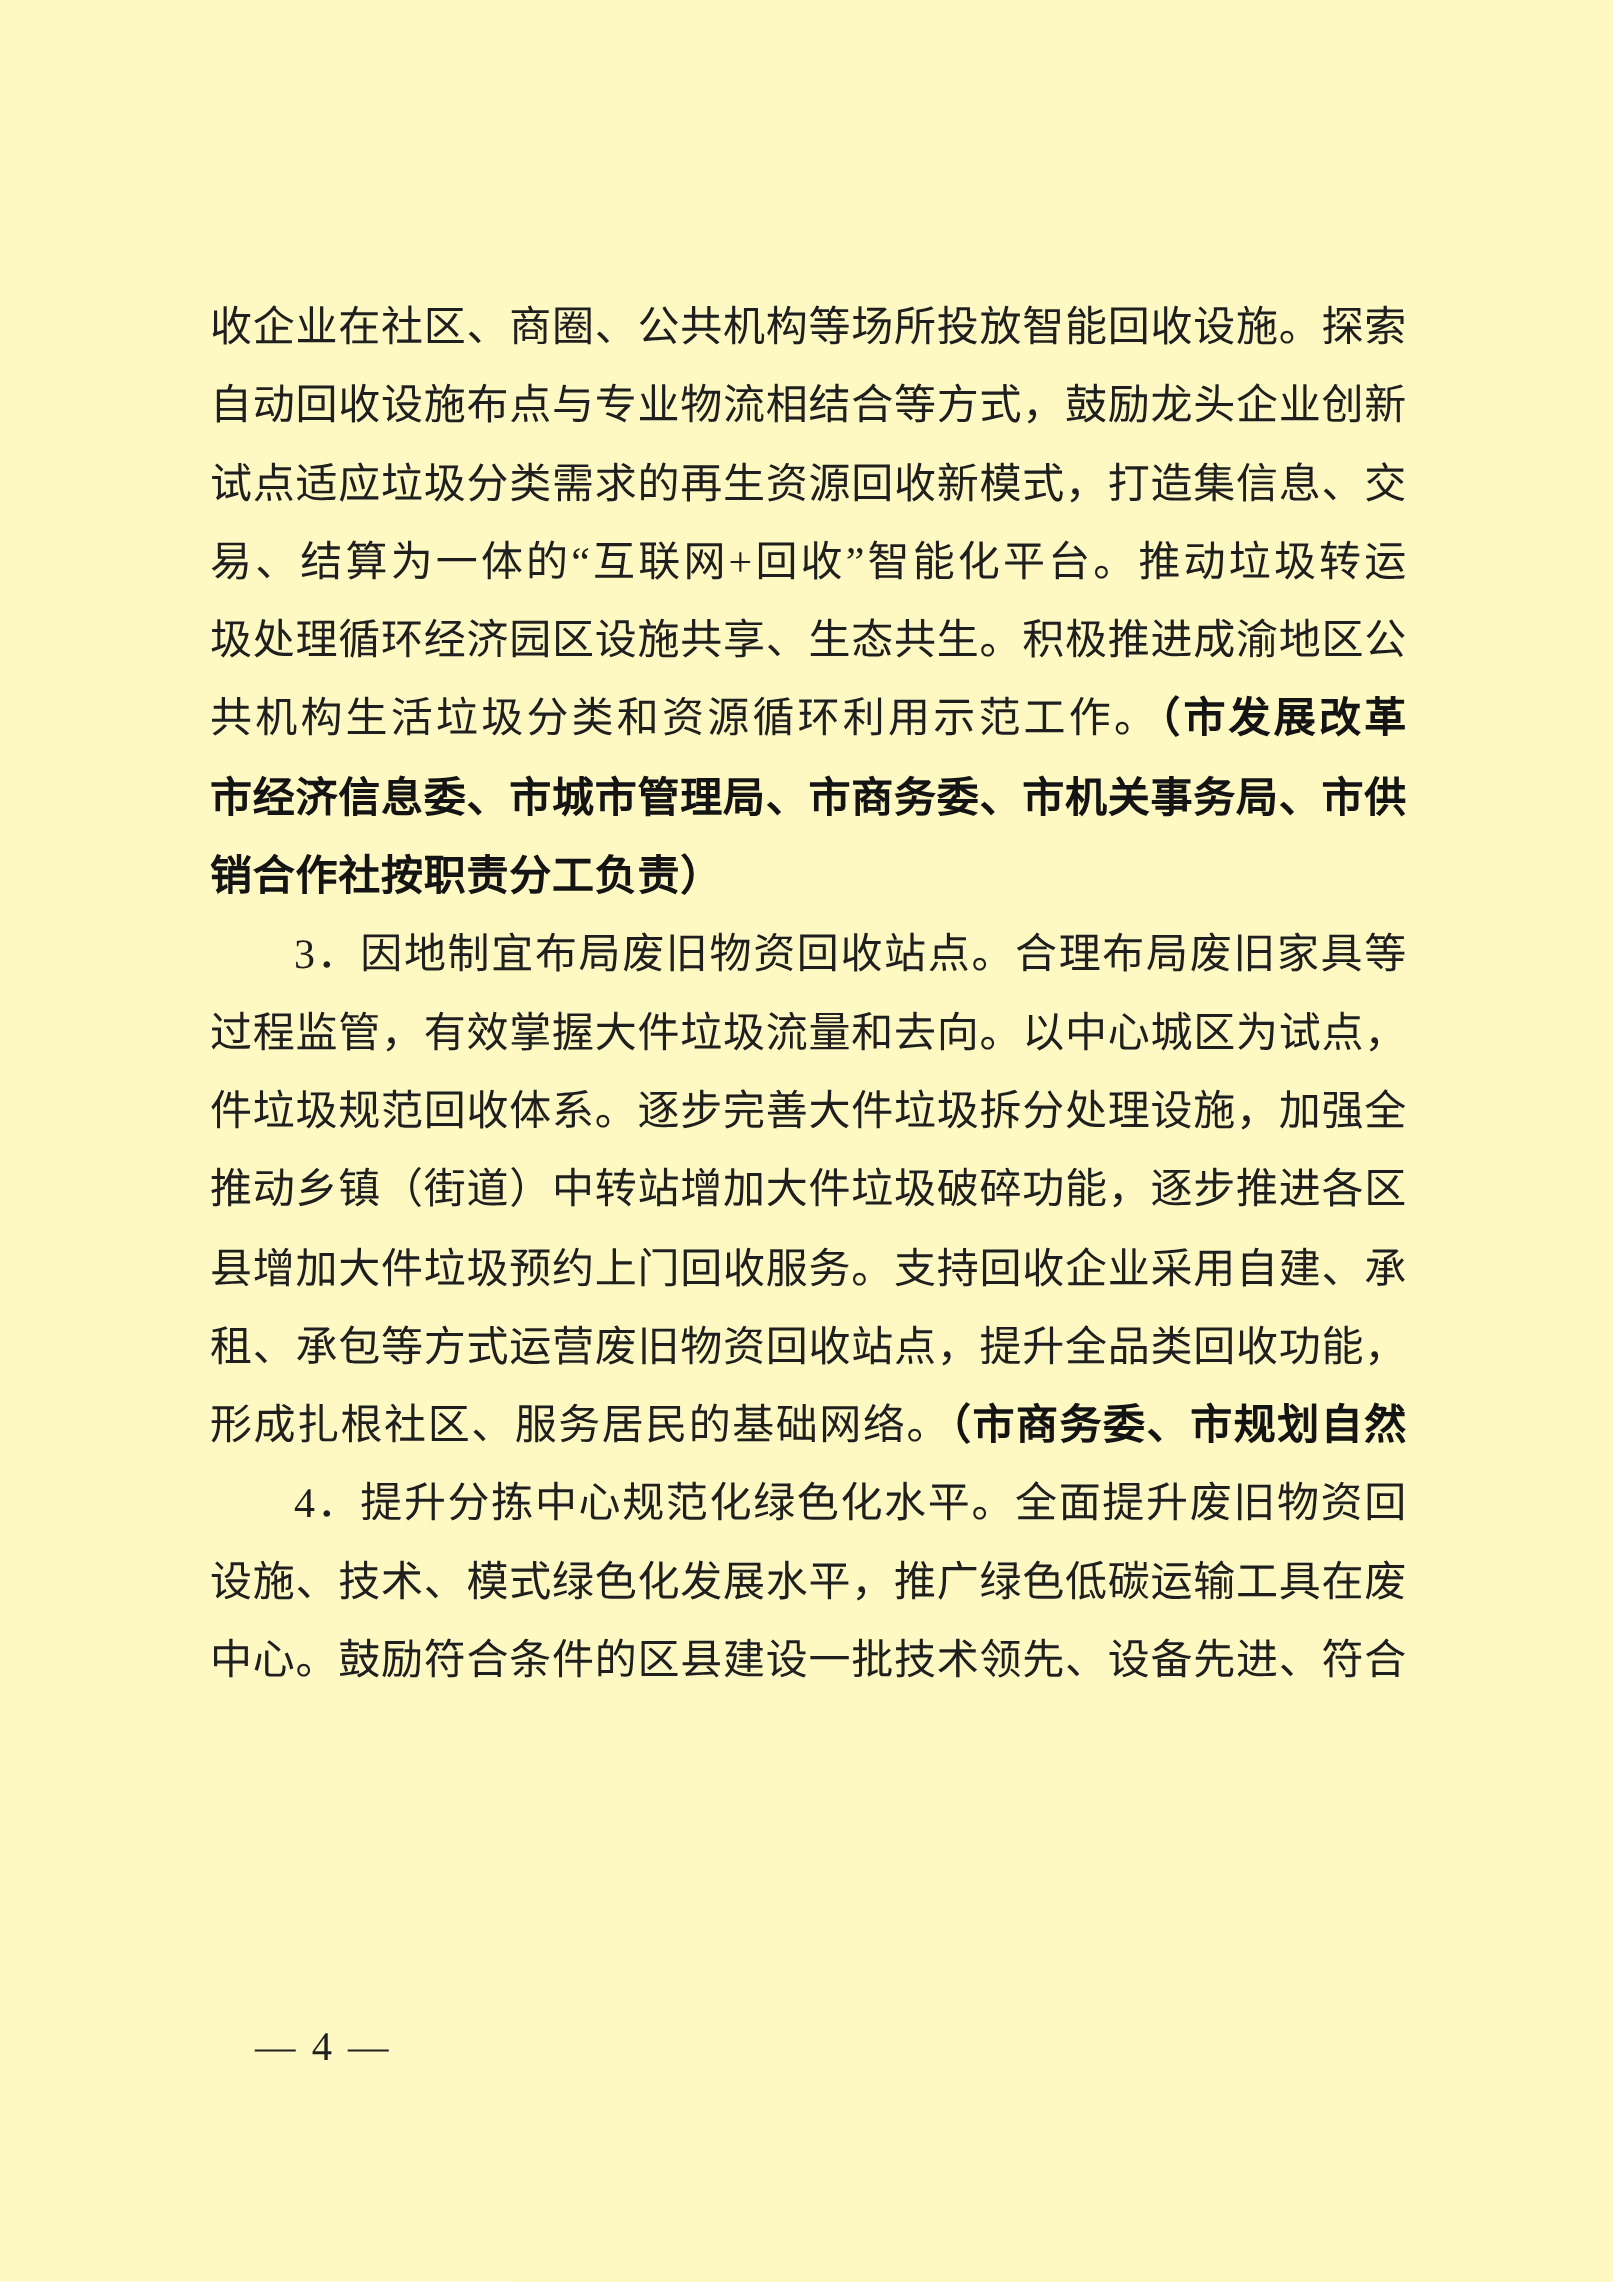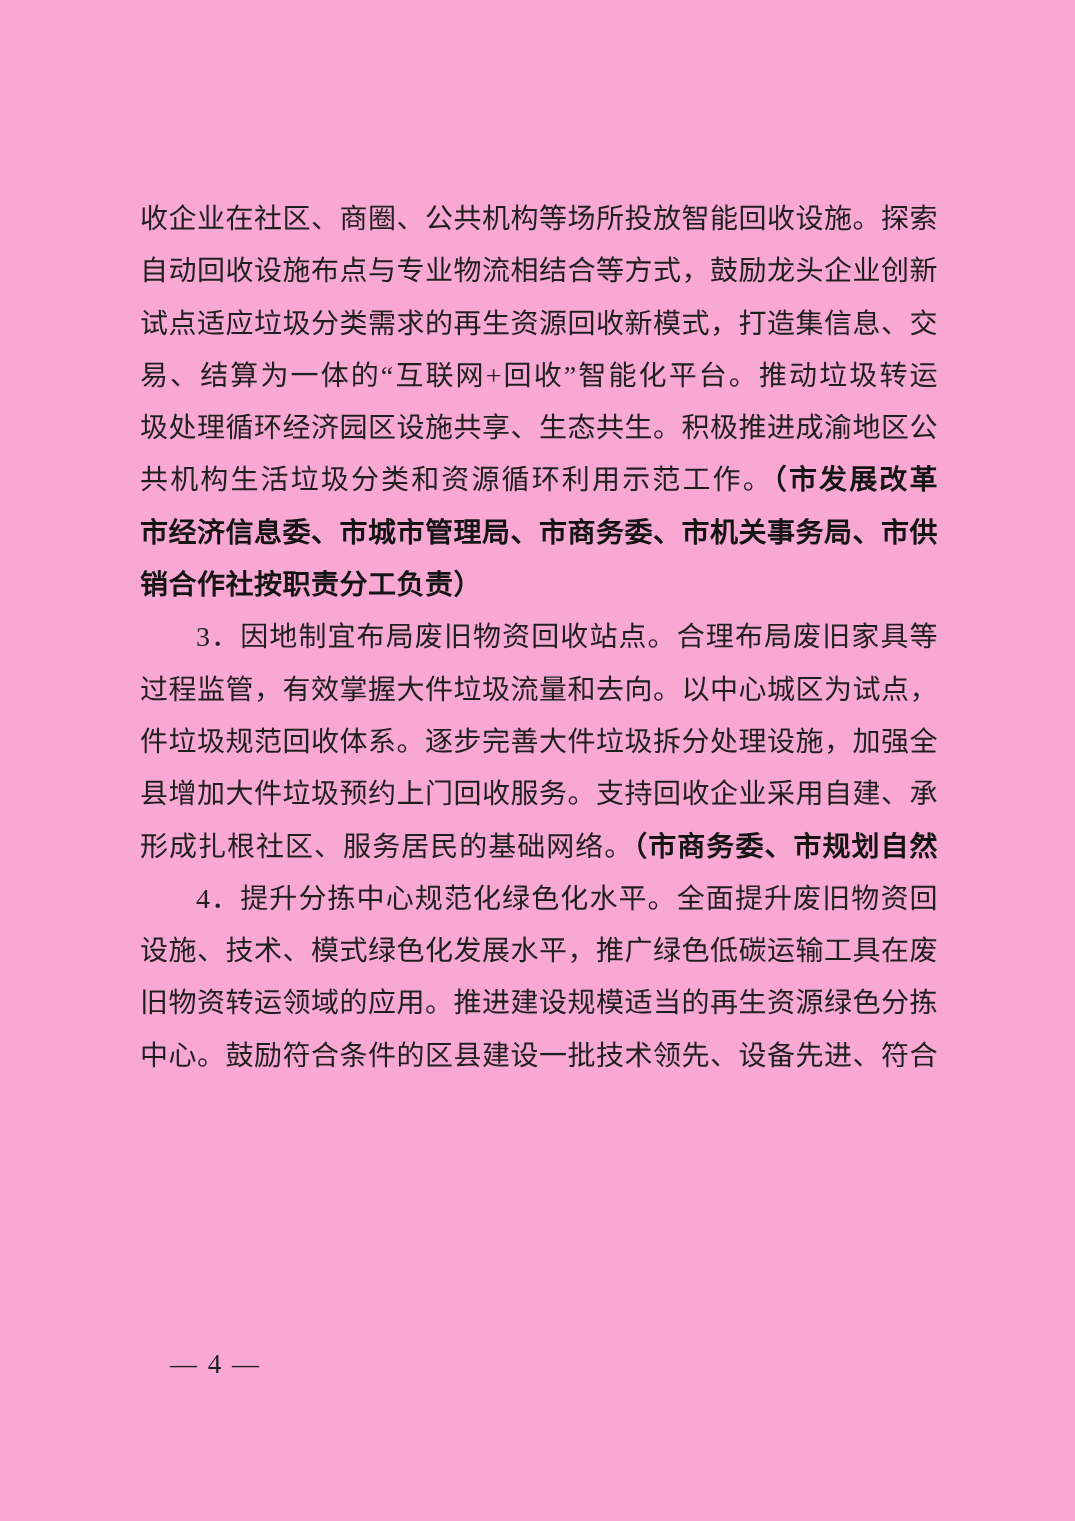--- a/index.html
+++ b/index.html
@@ -4,21 +4,21 @@
 <style>
   html, body {
     margin: 0;
     padding: 0;
     background: #ffffff;
   }
   .page {
     position: relative;
     width: 1075px;
     height: 1521px;
-    background: #f9a8d4;
+    background: #fef9c3;
     overflow: hidden;
     font-family: "Liberation Serif", "DejaVu Serif", serif;
     color: #1f1f1f;
   }
   .content {
     position: absolute;
     left: 140px;
     top: 193px;
     width: 798px;
   }
@@ -69,23 +69,24 @@
       <div class="line"><span class="seg-body">自动回收设施布点与专业物流相结合等方式，鼓励龙头企业创新</span></div>
       <div class="line"><span class="seg-body">试点适应垃圾分类需求的再生资源回收新模式，打造集信息、交</span></div>
       <div class="line"><span class="seg-body">易、结算为一体的“互联网+回收”智能化平台。推动垃圾转运</span></div>
       <div class="line"><span class="seg-body">圾处理循环经济园区设施共享、生态共生。积极推进成渝地区公</span></div>
       <div class="line"><span class="seg-body">共机构生活垃圾分类和资源循环利用示范工作。</span><span class="seg-kai">（市发展改革委、</span></div>
       <div class="line"><span class="seg-kai">市经济信息委、市城市管理局、市商务委、市机关事务局、市供</span></div>
       <div class="line para-end"><span class="seg-kai">销合作社按职责分工负责）</span></div>
       <div class="line indent"><span class="seg-body">3．因地制宜布局废旧物资回收站点。合理布局废旧家具等大</span></div>
       <div class="line"><span class="seg-body">过程监管，有效掌握大件垃圾流量和去向。以中心城区为试点，</span></div>
       <div class="line"><span class="seg-body">件垃圾规范回收体系。逐步完善大件垃圾拆分处理设施，加强全</span></div>
+      <div class="line"><span class="seg-body">推动乡镇（街道）中转站增加大件垃圾破碎功能，逐步推进各区</span></div>
       <div class="line"><span class="seg-body">县增加大件垃圾预约上门回收服务。支持回收企业采用自建、承</span></div>
+      <div class="line"><span class="seg-body">租、承包等方式运营废旧物资回收站点，提升全品类回收功能，</span></div>
       <div class="line"><span class="seg-body">形成扎根社区、服务居民的基础网络。</span><span class="seg-kai">（市商务委、市规划自然资</span></div>
       <div class="line indent"><span class="seg-body">4．提升分拣中心规范化绿色化水平。全面提升废旧物资回收</span></div>
       <div class="line"><span class="seg-body">设施、技术、模式绿色化发展水平，推广绿色低碳运输工具在废</span></div>
-      <div class="line"><span class="seg-body">旧物资转运领域的应用。推进建设规模适当的再生资源绿色分拣</span></div>
       <div class="line"><span class="seg-body">中心。鼓励符合条件的区县建设一批技术领先、设备先进、符合</span></div>
     </div>
   <div class="footer">
     <span>— 4 —</span>
   </div>
 </div>
 
 </body></html>

